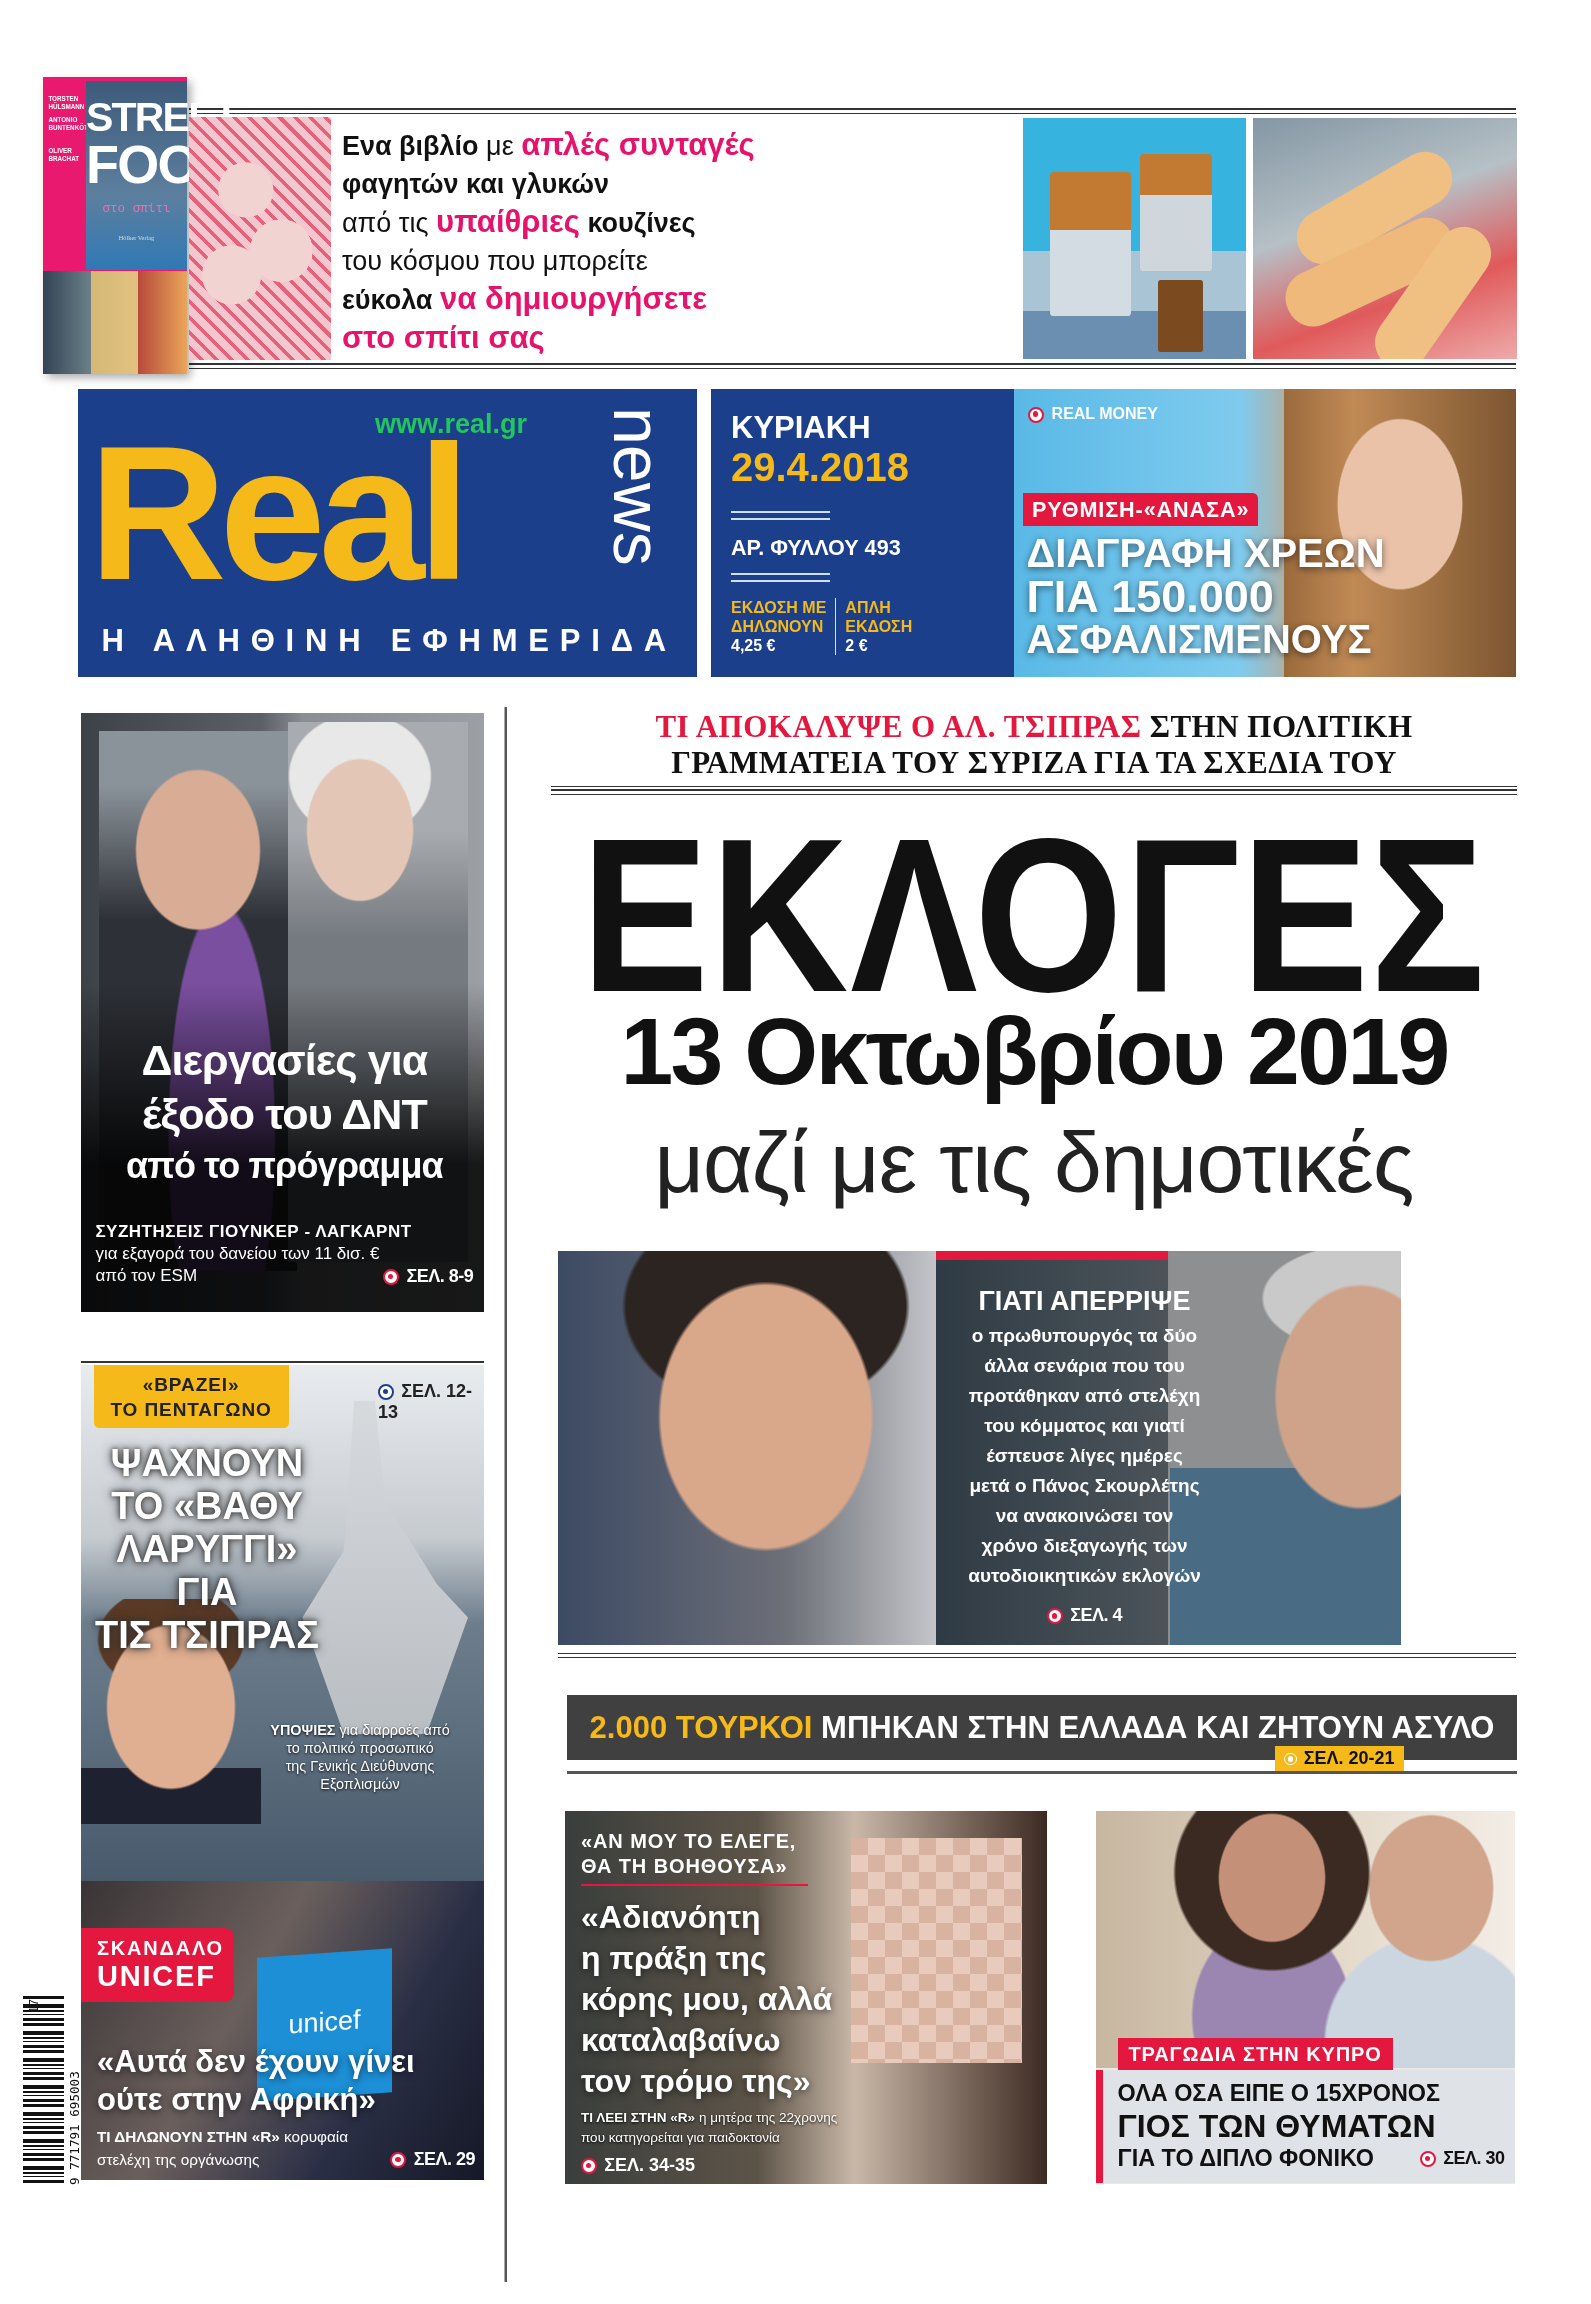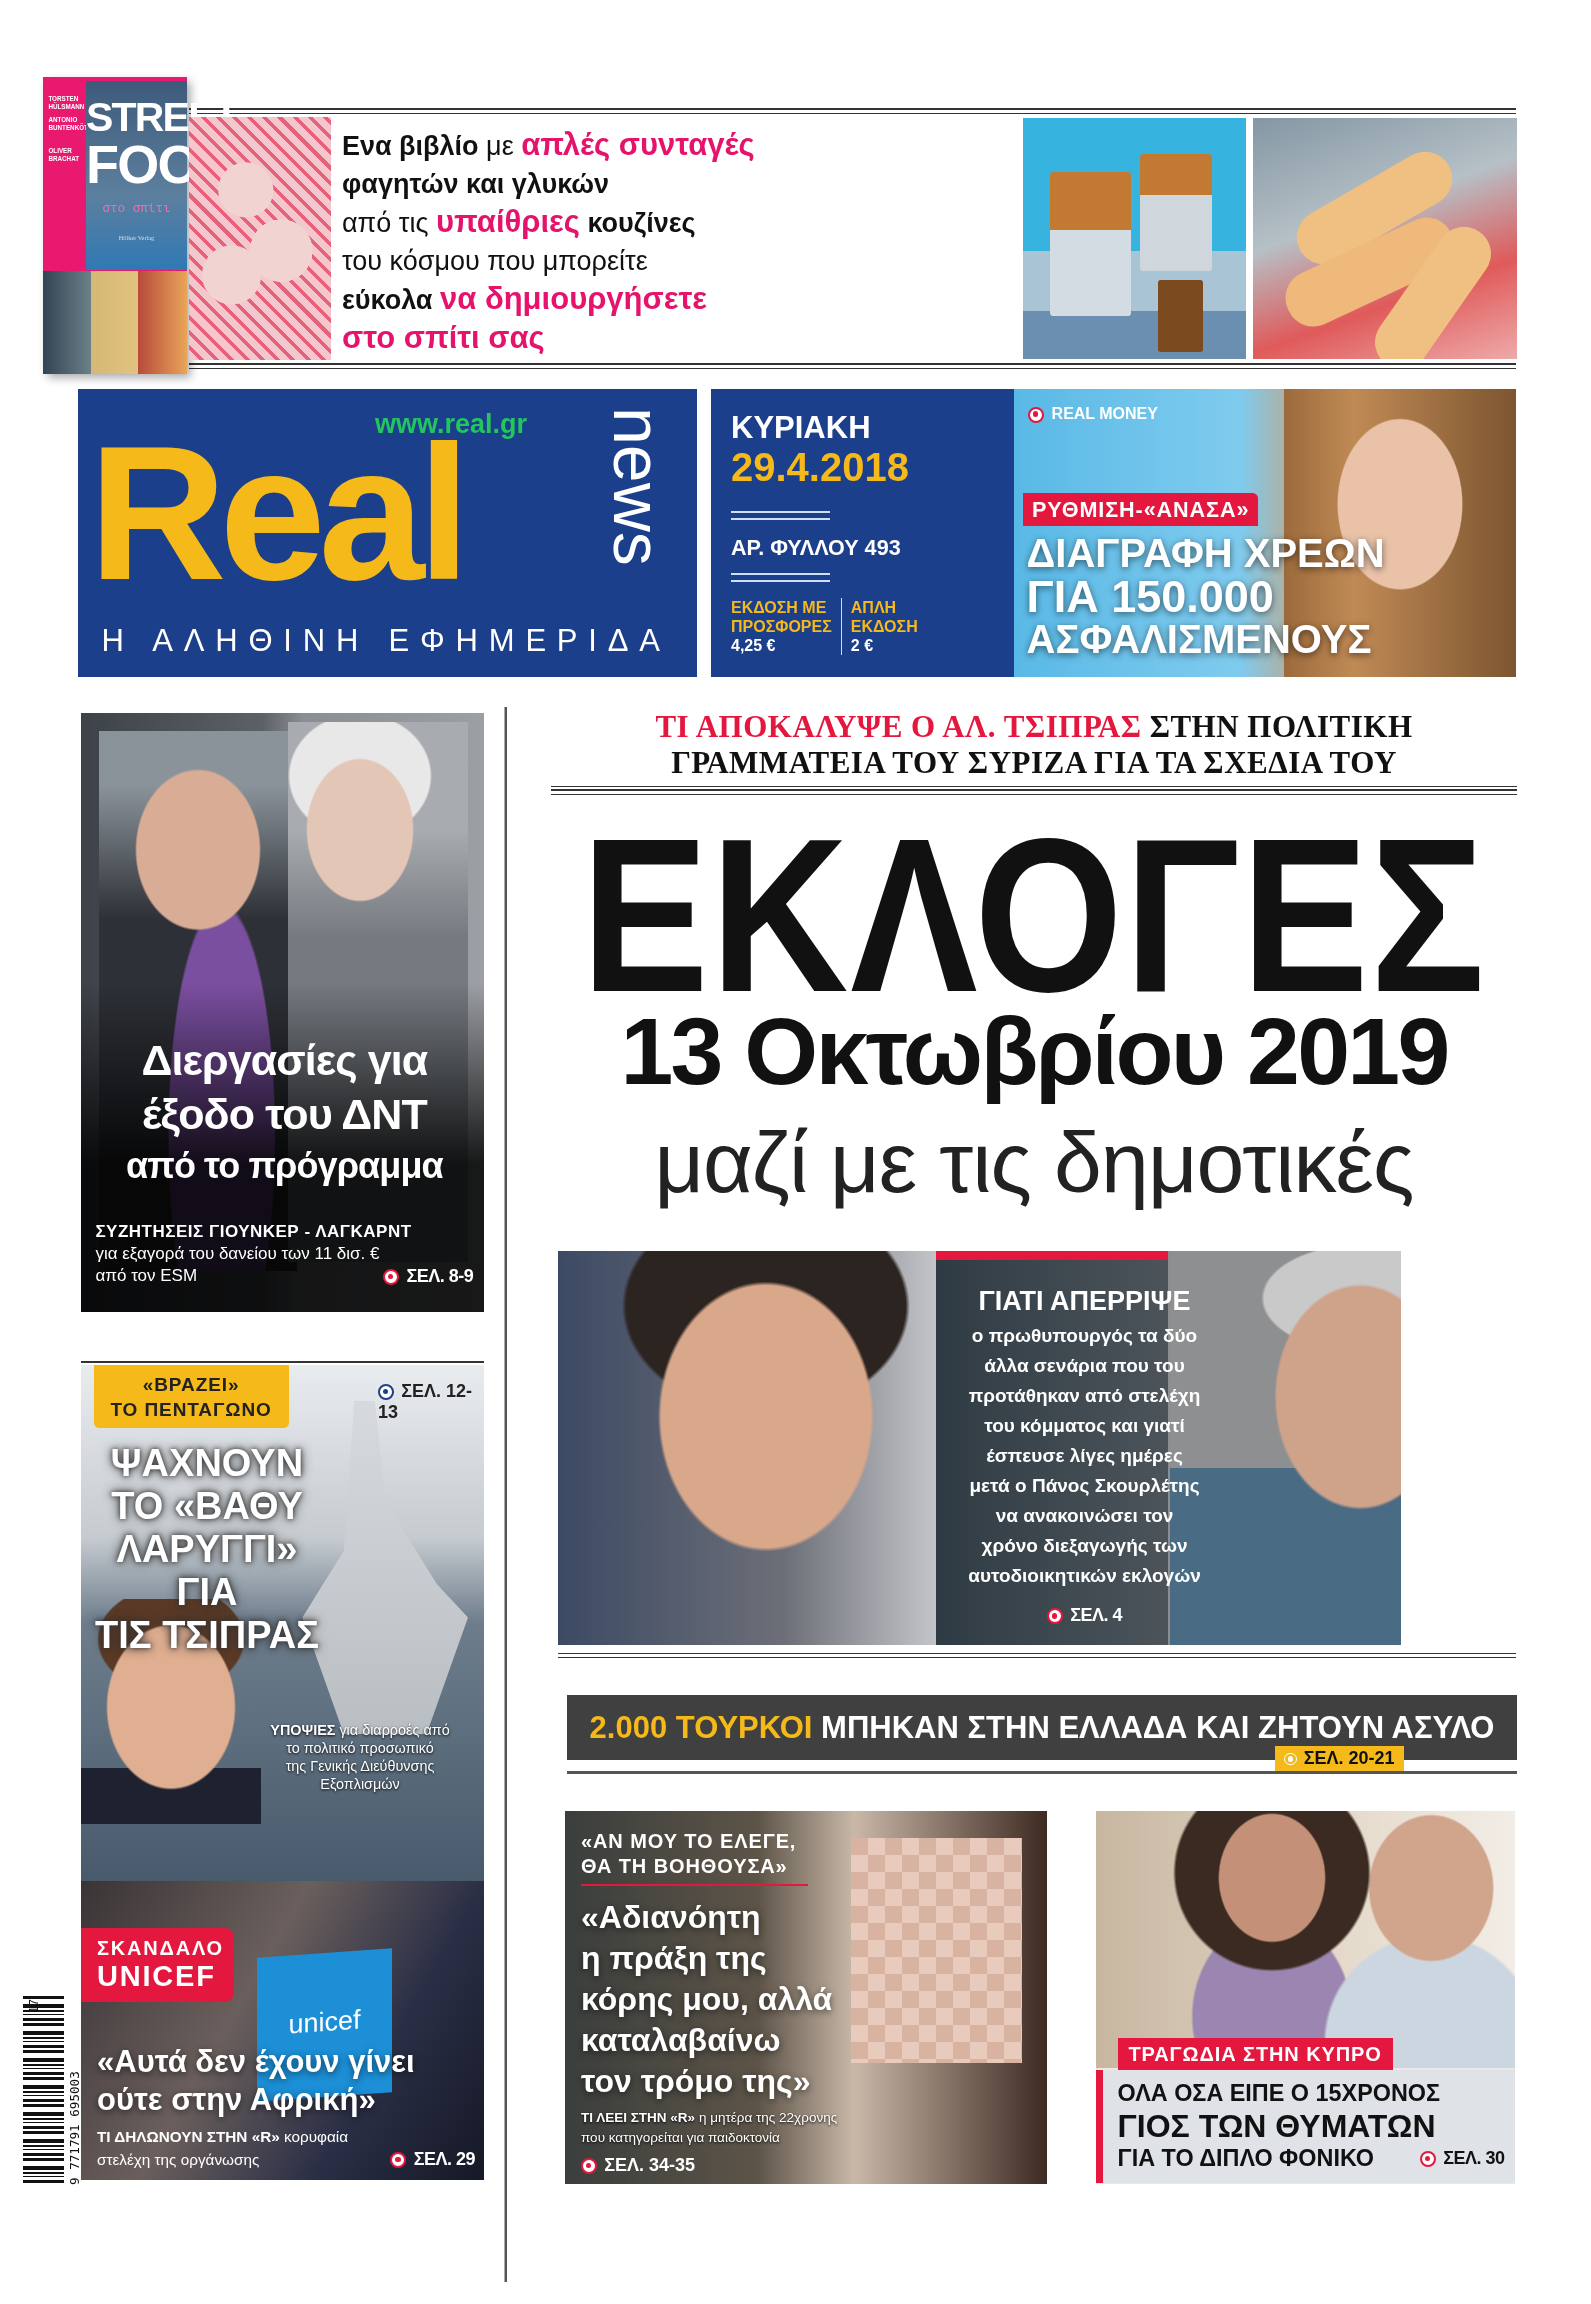--- a/index.html
+++ b/index.html
@@ -62,33 +62,33 @@
     <div class="abs" style="left:36px;top:63px;width:171px;height:54px;background:#f0c083;border-radius:27px;transform:rotate(-30deg)"></div>
     <div class="abs" style="left:27px;top:126px;width:180px;height:56px;background:#eeb97a;border-radius:27px;transform:rotate(-25deg)"></div>
     <div class="abs" style="left:99px;top:153px;width:162px;height:54px;background:#f0c083;border-radius:27px;transform:rotate(-55deg)"></div>
   </div>
 </div>
 
 <div class="abs" style="left:78px;top:389px;width:619px;height:288px;background:#1b3f8b">
   <div class="abs" style="left:297px;top:20px;color:#22c55e;font-weight:bold;font-size:27px">www.real.gr</div>
   <div class="abs" style="left:10.8px;top:25px;color:#f5b919;font-weight:bold;font-size:191px;line-height:198px;letter-spacing:-7.2px">Real</div>
   <div class="abs" style="left:504px;top:117px;width:180px;color:#fff;font-size:68px;line-height:68px;transform:rotate(90deg);transform-origin:left top;left:594px;top:18px">news</div>
-  <div class="abs" style="left:23.4px;top:234px;width:576px;color:#fff;font-weight:normal;font-size:31px;letter-spacing:10.8px">Η ΑΛΗΘΙΝΗ ΕΦΗΜΕΡΙΔΑ</div>
+  <div class="abs" style="left:23.4px;top:234px;width:576px;color:#fff;font-weight:bold;font-size:31px;letter-spacing:10.8px">Η ΑΛΗΘΙΝΗ ΕΦΗΜΕΡΙΔΑ</div>
 </div>
 
 <div class="abs" style="left:711px;top:389px;width:311px;height:288px;background:#1b3f8b;padding:21.6px 20px">
   <div class="cond" style="color:#fff;font-weight:bold;font-size:31px;line-height:34px">ΚΥΡΙΑΚΗ</div>
   <div class="cond" style="color:#f5b919;font-weight:bold;font-size:40px;line-height:45px">29.4.2018</div>
   <div style="margin-top:21.6px;height:9px;width:99px;border-top:2.7px solid #cfe0f5;border-bottom:2.7px solid #cfe0f5;width:97px;width:97px;width:99px"></div>
   <div class="cond" style="color:#fff;font-weight:bold;font-size:21.6px;margin-top:14.4px">ΑΡ. ΦΥΛΛΟΥ 493</div>
   <div style="margin-top:12.6px;height:9px;width:99px;border-top:2.7px solid #cfe0f5;border-bottom:2.7px solid #cfe0f5"></div>
   <div style="display:flex;margin-top:16px;font-weight:bold;font-size:16px;line-height:19px">
     <div style="padding-right:9px;border-right:1.8px solid #cfe0f5">
       <div style="color:#f5b919">ΕΚΔΟΣΗ ΜΕ</div>
-      <div style="color:#f5b919">ΠΡΟΣΦΟΡΕΣ</div>
+      <div style="color:#f5b919">ΔΗΛΩΝΟΥΝ</div>
       <div style="color:#fff">4,25 €</div>
     </div>
     <div style="padding-left:9px">
       <div style="color:#f5b919">ΑΠΛΗ</div>
       <div style="color:#f5b919">ΕΚΔΟΣΗ</div>
       <div style="color:#fff">2 €</div>
     </div>
   </div>
 </div>
 

